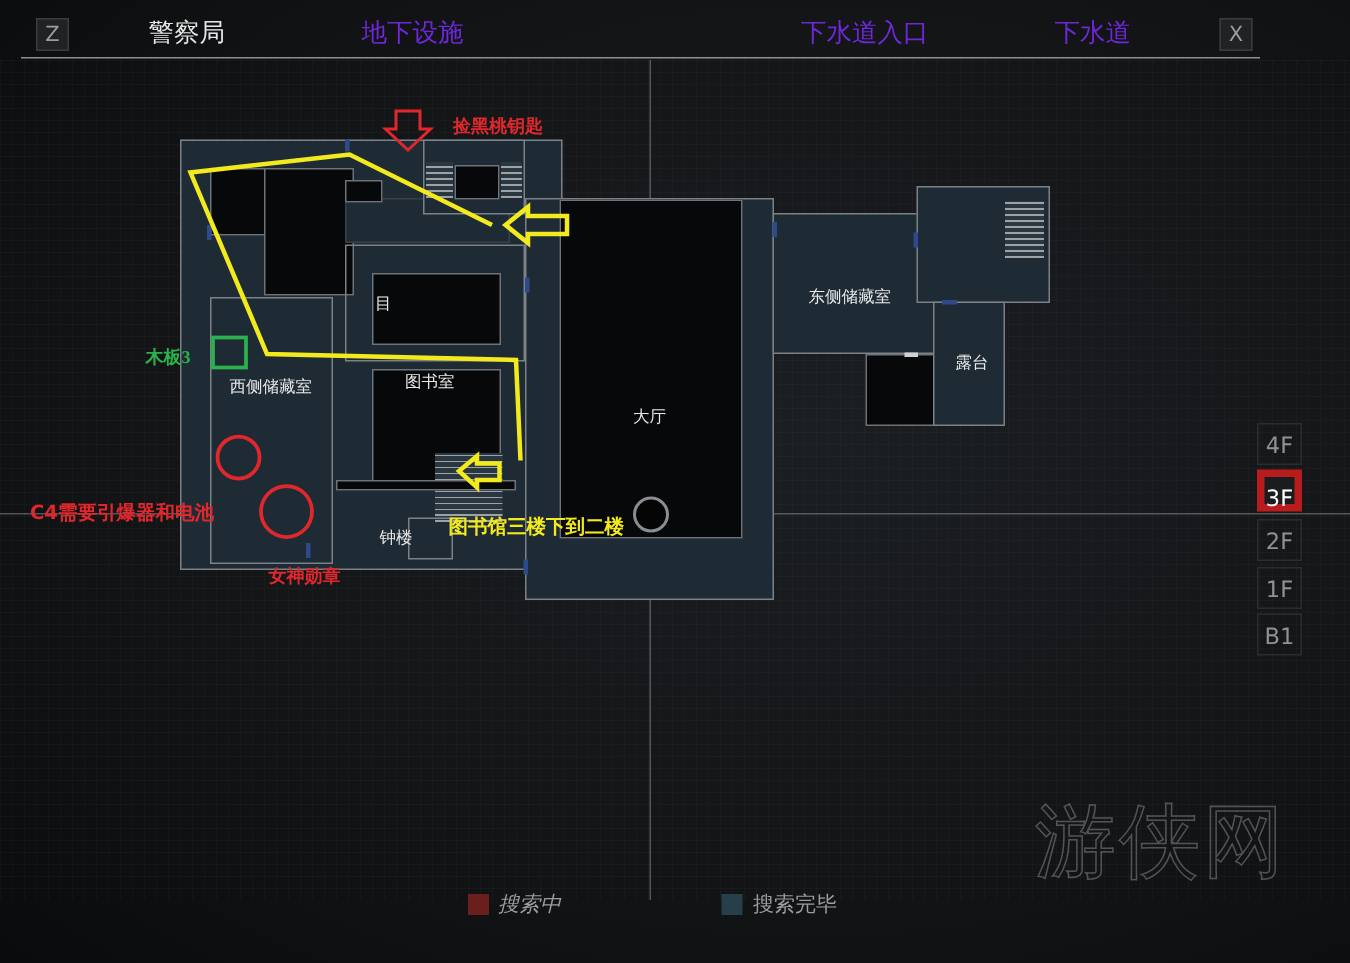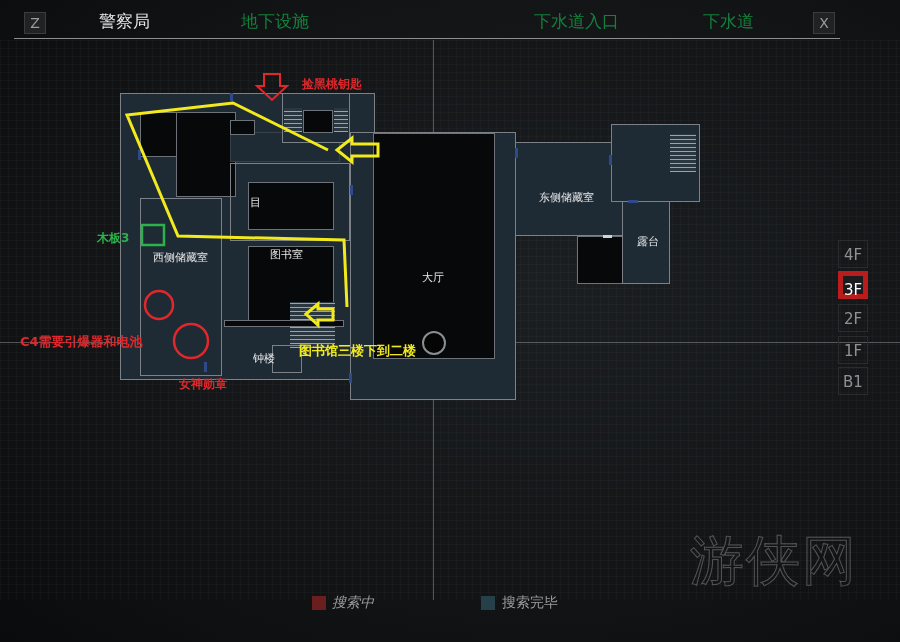--- a/index.html
+++ b/index.html
@@ -5,30 +5,30 @@
   html,body{margin:0;padding:0;}
   body{width:900px;height:642px;overflow:hidden;position:relative;
     background:radial-gradient(ellipse at 60% 45%, #1c1f22 0%, #131517 55%, #0a0b0c 100%);
     font-family:"DejaVu Sans",sans-serif;}
   .grid{position:absolute;left:0;top:40px;width:900px;height:560px;
     background-image:linear-gradient(rgba(255,255,255,0.025) 1px,transparent 1px),linear-gradient(90deg,rgba(255,255,255,0.025) 1px,transparent 1px);
     background-size:8px 8px;}
   .topbar{position:absolute;left:0;top:0;width:900px;height:40px;}
   .topline{position:absolute;left:14px;top:38px;width:826px;height:1px;background:#8d8f90;}
   .key{position:absolute;top:12px;width:20px;height:20px;border:1px solid #3a3c3e;background:#202224;color:#9a9c9e;font-size:14px;text-align:center;line-height:20px;}
-  .tab{position:absolute;top:10px;font-size:17px;color:#15803d;white-space:nowrap;}
+  .tab{position:absolute;top:10px;font-size:17px;color:#6d28d9;white-space:nowrap;}
   .tab.active{color:#e6e6e6;}
   .wall{position:absolute;border:1px solid #7b8186;box-sizing:border-box;}
   .room{position:absolute;background:#1e2b35;border:1px solid #7b8186;box-sizing:border-box;}
   .void{position:absolute;background:#070809;border:1px solid #6d7378;box-sizing:border-box;}
   .label{position:absolute;color:#e8e8e8;font-size:11px;white-space:nowrap;}
   .door{position:absolute;background:#2e4a8a;}
   .stairs{position:absolute;background:repeating-linear-gradient(0deg,#9ca2a6 0 1px,#2a3640 1px 4px);}
   .anno{position:absolute;font-weight:bold;font-size:12px;white-space:nowrap;}
-  .floor-btn{position:absolute;left:838px;width:30px;height:28px;color:#8f9294;font-size:15px;text-align:center;line-height:28px;border:1px solid #2a2c2e;box-sizing:border-box;}
+  .floor-btn{position:absolute;left:838px;width:30px;height:28px;color:#8f9294;font-size:15px;text-align:center;line-height:28px;border:1px solid #2a2c2e;box-sizing:border-box;margin-top:42px;}
   .floor-btn.active{color:#ffffff;border:5px solid #b91c1c;background:#1a1c1e;}
   .legend-sw{position:absolute;top:596px;width:14px;height:14px;}
   .legend-lbl{position:absolute;top:594px;font-size:14px;color:#9a9c9e;}
   .crossv{position:absolute;left:433px;top:40px;width:1px;height:560px;background:rgba(160,165,170,0.45);}
   .crossh{position:absolute;left:0;top:342px;width:900px;height:1px;background:rgba(160,165,170,0.45);}
   .player{position:absolute;left:422px;top:331px;width:20px;height:20px;border:2px solid #8a8e91;border-radius:50%;background:#050505;}
   .watermark{position:absolute;left:690px;top:525px;font-size:54px;color:transparent;-webkit-text-stroke:1px rgba(200,200,200,0.35);letter-spacing:2px;font-family:"DejaVu Serif",serif;}
 </style>
 </head>
 <body>
@@ -96,21 +96,21 @@
   <polyline points="328,150 233,103 127,115 178,236 344,240 347,307" fill="none" stroke="#f2ea1c" stroke-width="3"></polyline>
   <path d="M264,74 L280,74 L280,86 L287,86 L272,100 L257,86 L264,86 Z" fill="none" stroke="#e0282c" stroke-width="2"></path>
   <path d="M337,150 L352,138 L352,144 L378,144 L378,156 L352,156 L352,162 Z" fill="none" stroke="#f2ea1c" stroke-width="3"></path>
   <path d="M306,314 L318,304 L318,309 L333,309 L333,320 L318,320 L318,325 Z" fill="none" stroke="#f2ea1c" stroke-width="3"></path>
   <rect x="142" y="225" width="22" height="20" fill="none" stroke="#2bb24c" stroke-width="2.5"></rect>
   <circle cx="159" cy="305" r="14" fill="none" stroke="#e0282c" stroke-width="2.5"></circle>
   <circle cx="191" cy="341" r="17" fill="none" stroke="#e0282c" stroke-width="2.5"></circle>
 </svg>
 
 <div class="anno" style="left:302px;top:76px;color:#e0282c;">捡黑桃钥匙</div>
-<div class="anno" style="left:97px;top:230px;color:#2bb24c;">木板3</div>
+<div class="anno" style="left:97px;top:230px;color:#2bb24c;font-family:Liberation Serif, serif;">木板3</div>
 <div class="anno" style="left:20px;top:333px;color:#e0282c;font-size:13px;">C4需要引爆器和电池</div>
 <div class="anno" style="left:179px;top:376px;color:#e0282c;">女神勋章</div>
 <div class="anno" style="left:299px;top:342px;color:#f2ea1c;font-size:13px;">图书馆三楼下到二楼</div>
 
 <div class="player"></div>
 
 <div class="floor-btn" style="top:240px;">4F</div>
 <div class="floor-btn active" style="top:271px;">3F</div>
 <div class="floor-btn" style="top:304px;">2F</div>
 <div class="floor-btn" style="top:336px;">1F</div>

